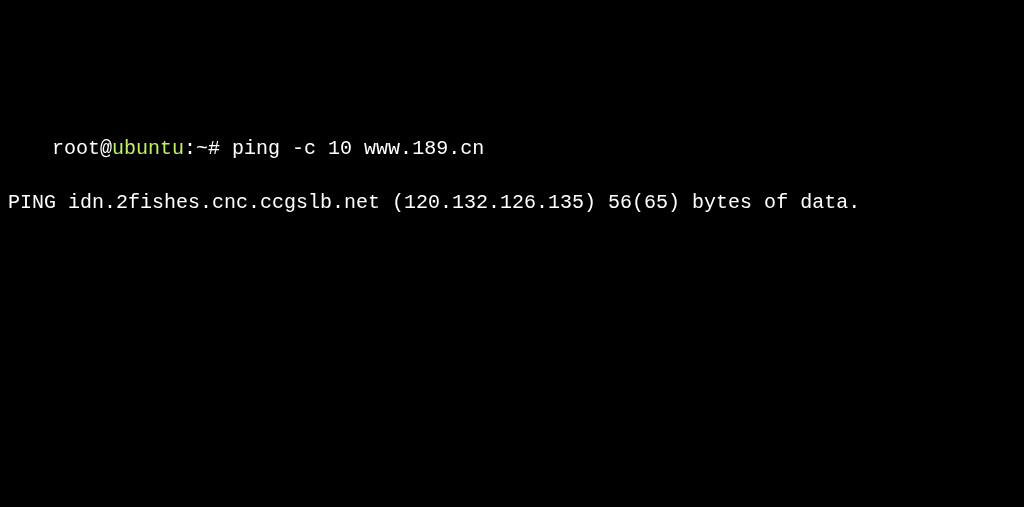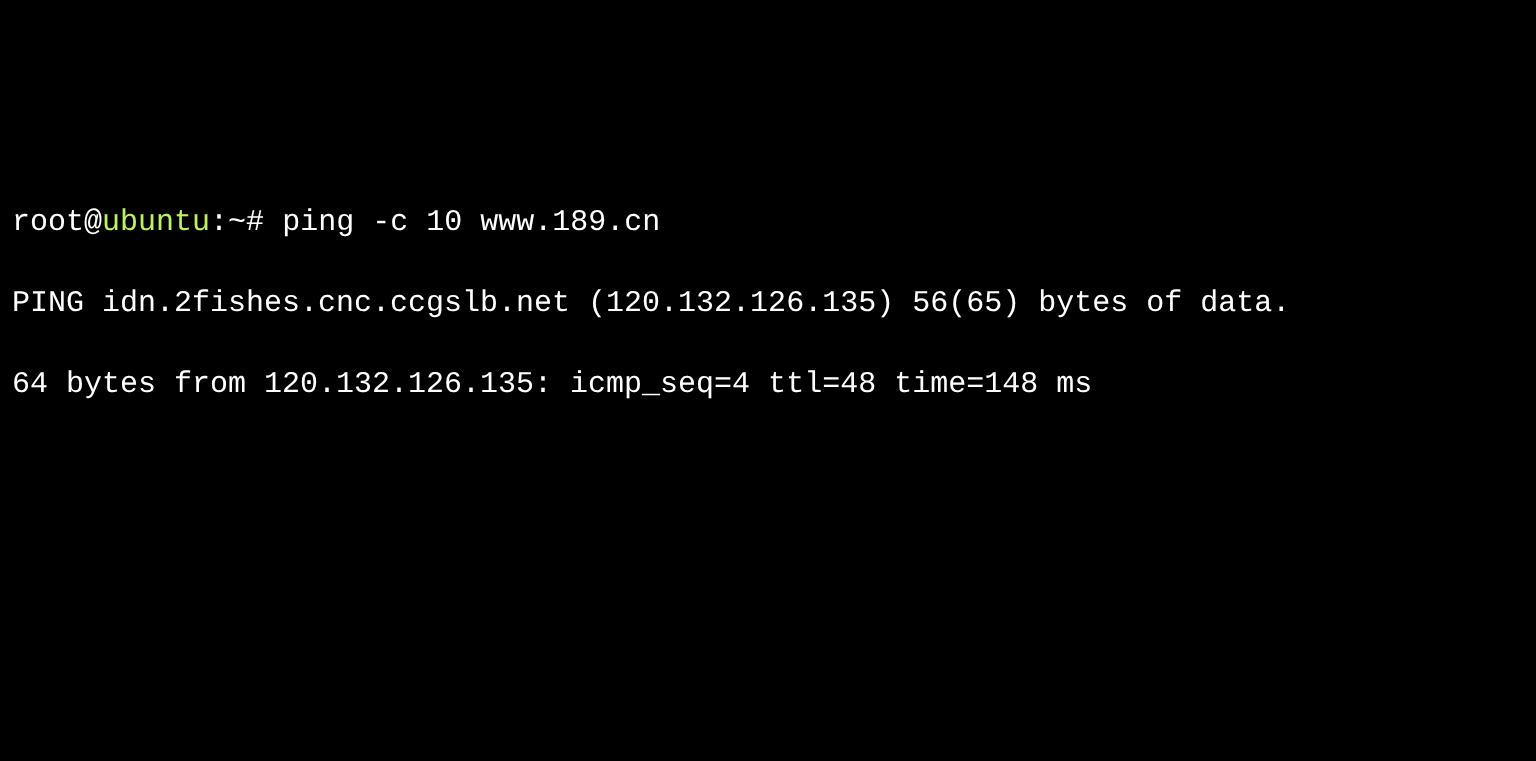--- a/index.html
+++ b/index.html
@@ -17,20 +17,21 @@
       width: 1024px;
       height: 507px;
       overflow: hidden;
       white-space: pre;
     }
     .terminal {
       padding: 0 8px;
     }
     .prompt-user {
       color: #ffffff;
+      margin-left: 44px;
     }
     .prompt-at {
       color: #ffffff;
     }
     .prompt-host {
       color: #bef264;
     }
     .prompt-colon {
       color: #ffffff;
     }
@@ -45,21 +46,20 @@
     }
   </style>
 </head>
 <body>
 
 
 
 <div class="terminal">
 <span class="line"><span class="prompt-user">root</span><span class="prompt-at">@</span><span class="prompt-host">ubuntu</span><span class="prompt-colon">:</span><span class="prompt-path">~</span><span class="prompt-hash">#</span><span> ping -c 10 www.189.cn</span></span>
 <span class="line">PING idn.2fishes.cnc.ccgslb.net (120.132.126.135) 56(65) bytes of data.</span>
-<span class="line">64 bytes from 120.132.126.135: icmp_seq=4 ttl=48 time=148 ms</span>
 
 
 
 
 
 <span class="line"></span>
 
 
 
 

